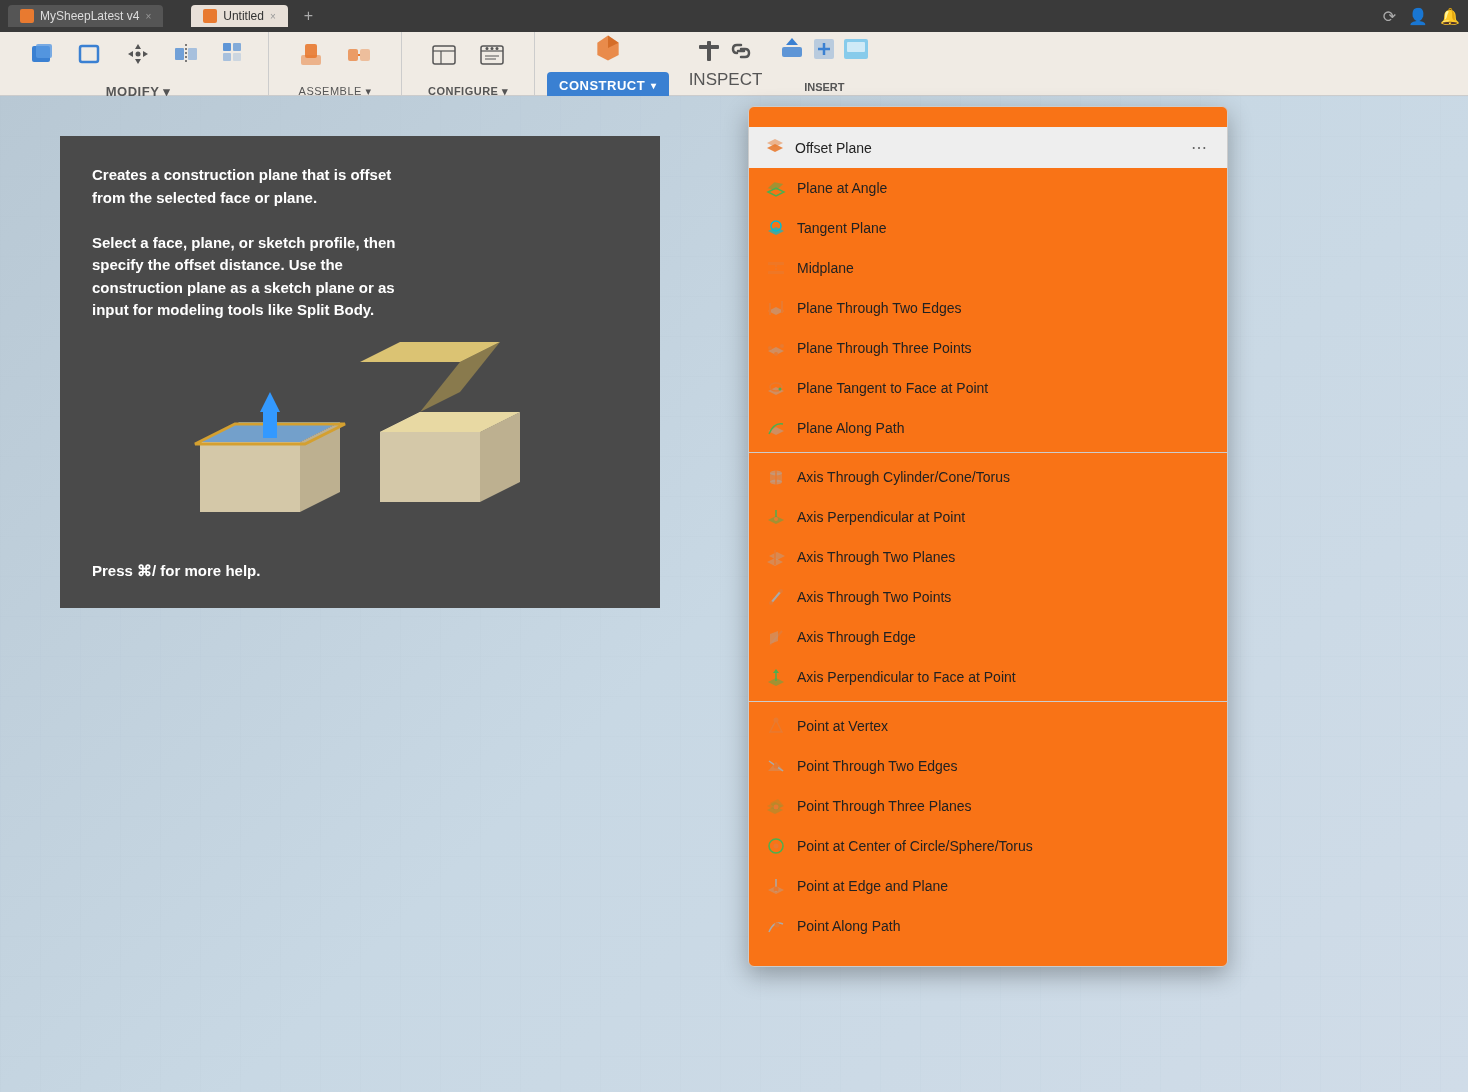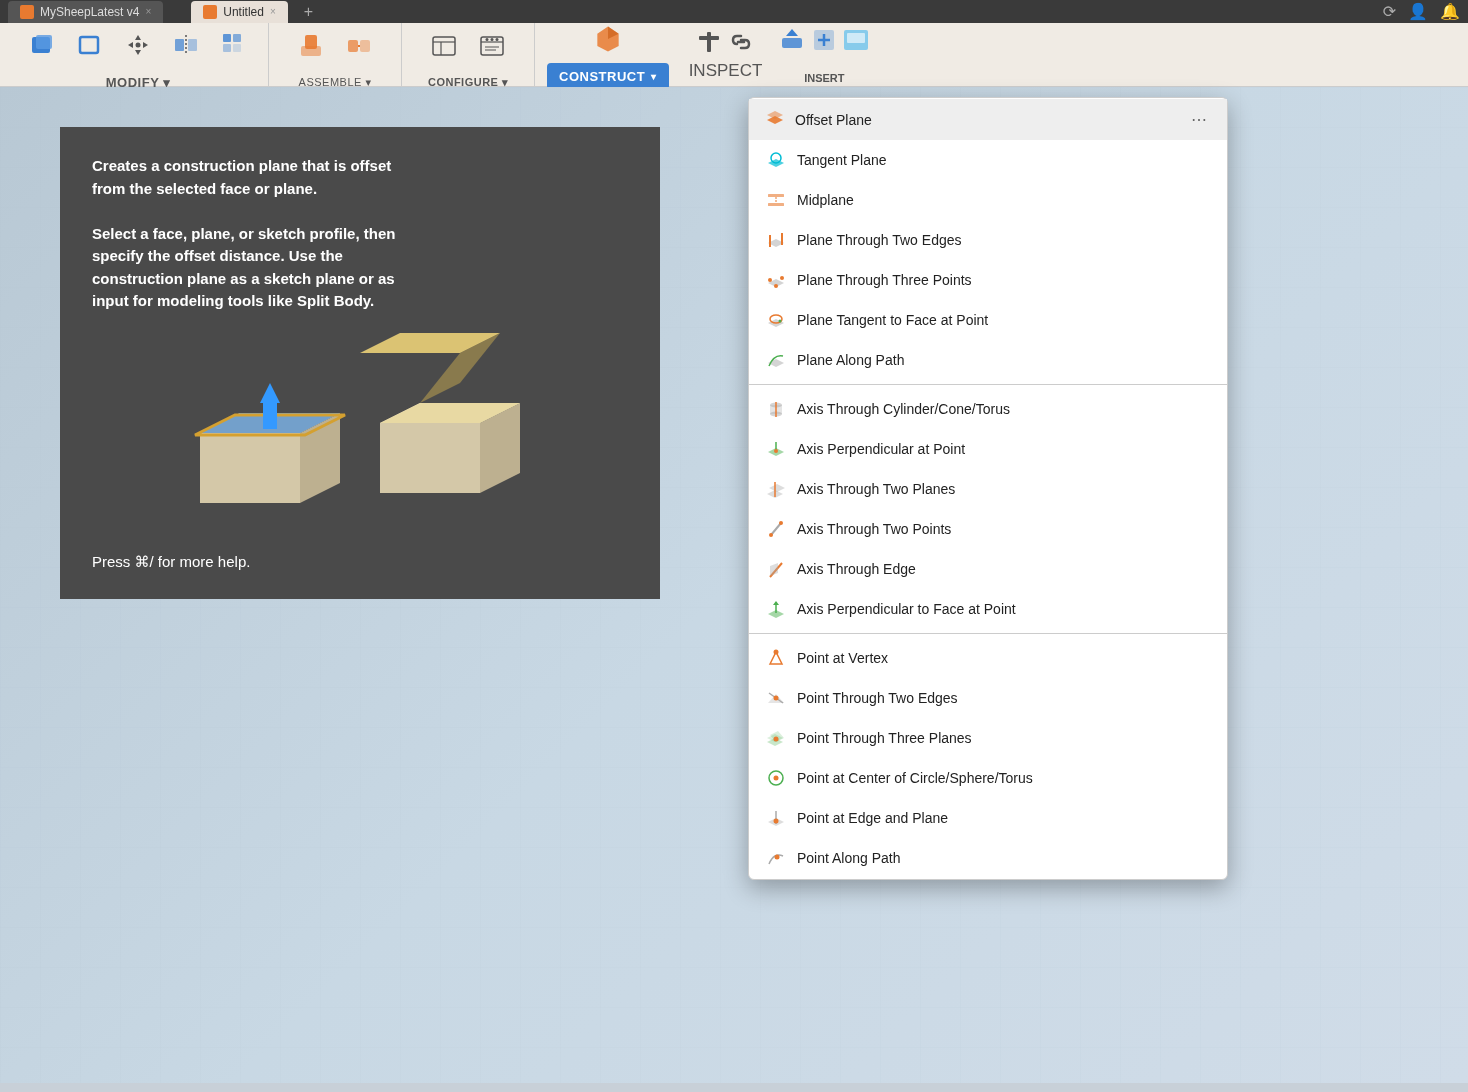--- a/index.html
+++ b/index.html
@@ -10,21 +10,21 @@
       height: 1092px;
       overflow: hidden;
       position: relative;
     }
 
     
     .top-bar {
       display: flex;
       align-items: center;
       background: #3a3a3a;
-      height: 23px;
+      height: 32px;
       padding: 8px 8px;
       gap: 8px;
     }
     .tab {
       background: #555;
       color: #ddd;
       font-size: 12px;
       padding: 4px 12px;
       border-radius: 4px 4px 0 0;
       display: flex;
@@ -154,37 +154,37 @@
     }
     .info-panel .info-illustration {
       display: flex;
       justify-content: center;
       align-items: flex-end;
       height: 200px;
       margin: 20px 0;
     }
     .info-panel .press-hint {
       font-size: 15px;
-      font-weight: 400;
+      font-weight: 700;
       color: white;
       margin-top: 16px;
     }
 
     
     .dropdown-menu {
       position: absolute;
       right: 240px;
       top: 10px;
       width: 480px;
-      background: #ffffff;
+      background: #f97316;
       border: 1px solid #ccc;
       border-radius: 6px;
       box-shadow: 0 8px 24px rgba(0,0,0,0.3);
       z-index: 20;
-      padding: 1px 0;
+      padding: 20px 0;
     }
     .menu-item {
       display: flex;
       align-items: center;
       padding: 9px 16px;
       cursor: pointer;
       gap: 10px;
       font-size: 14px;
       color: #222;
     }
@@ -485,20 +485,29 @@
       <div class="item-icon">
         <svg width="20" height="20" viewBox="0 0 20 20">
           <polygon points="2,12 10,8 18,12 10,16" fill="#e87a30" opacity="0.9"></polygon>
           <polygon points="2,7 10,3 18,7 10,11" fill="#e87a30" opacity="0.5"></polygon>
         </svg>
       </div>
       <span class="item-label">Offset Plane</span>
       <span class="menu-more-btn">⋯</span>
     </div>
 
+    <div class="menu-item">
+      <div class="item-icon">
+        <svg width="20" height="20" viewBox="0 0 20 20">
+          <polygon points="2,14 10,10 18,14 10,18" fill="none" stroke="#4caf50" stroke-width="1.5"></polygon>
+          <polygon points="2,8 10,4 18,8 10,12" fill="#4caf50" opacity="0.5" transform="rotate(-15,10,10)"></polygon>
+        </svg>
+      </div>
+      <span class="item-label">Plane at Angle</span>
+    </div>
 
     <div class="menu-item">
       <div class="item-icon">
         <svg width="20" height="20" viewBox="0 0 20 20">
           <polygon points="2,13 10,9 18,13 10,17" fill="#00bcd4" opacity="0.7"></polygon>
           <circle cx="10" cy="8" r="5" fill="none" stroke="#00bcd4" stroke-width="1.5"></circle>
         </svg>
       </div>
       <span class="item-label">Tangent Plane</span>
     </div>

